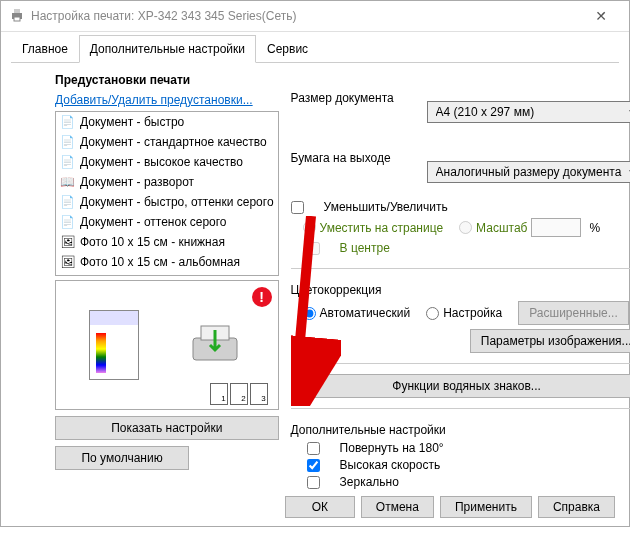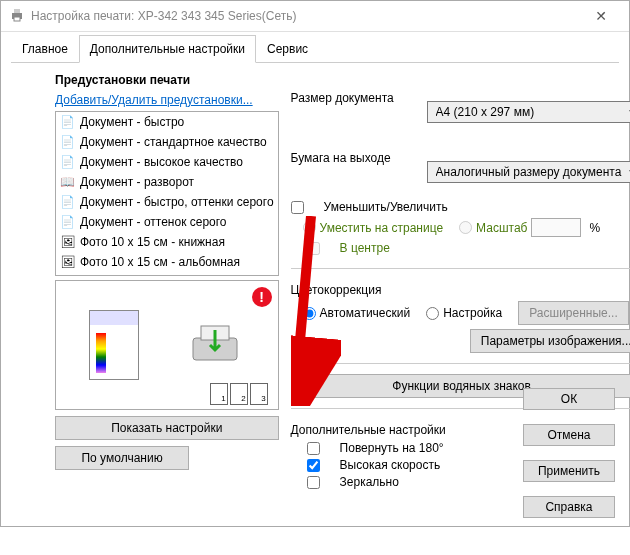--- a/index.html
+++ b/index.html
@@ -52,21 +52,21 @@
 .scale-input { width: 50px; border: 1px solid #aaa; padding: 1px 2px; }
 .percent { margin-left: 4px; }
 
 .right-btn-wrap { display: flex; justify-content: flex-end; margin-top: 2px; }
 .right-btn-wrap .btn { min-width: 160px; text-align: right; }
 
 .full-btn { width: 100%; }
 
 .arrow-overlay { position: absolute; top: 215px; left: 290px; pointer-events: none; z-index: 10; }
 
-.bottom-bar { position: absolute; bottom: 8px; right: 14px; display: flex; gap: 14px; flex-direction: column; }
+.bottom-bar { position: absolute; bottom: 8px; right: 14px; display: flex; gap: 6px; }
 .bottom-bar .btn { min-width: 70px; padding: 3px 14px; }
 
 input[type="checkbox"], input[type="radio"] { cursor: pointer; }
 input[type="checkbox"]:disabled, input[type="radio"]:disabled { cursor: default; }
 label.disabled { color: #4d7c0f; }
 </style>
 </head>
 <body>
 
 <div class="window">

